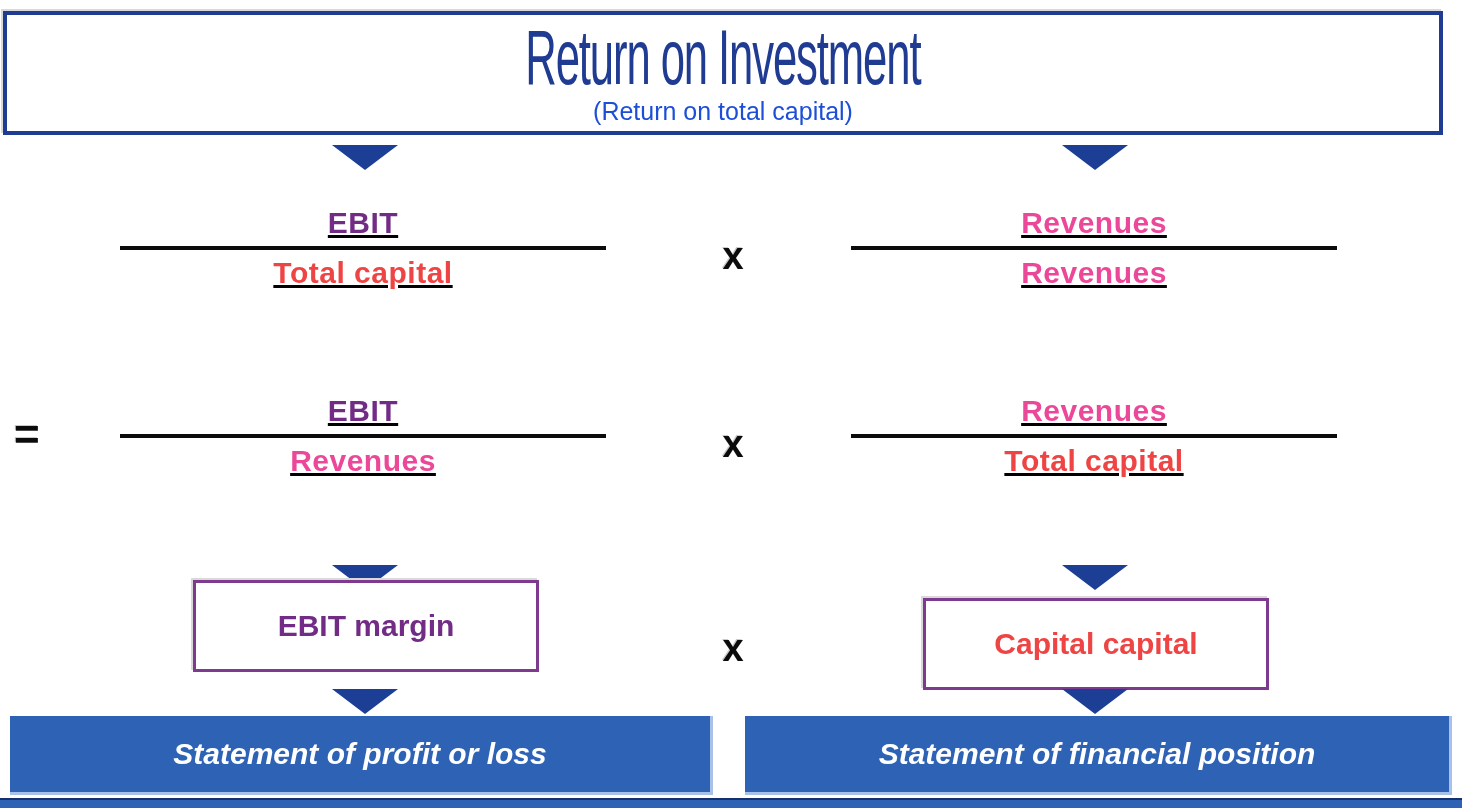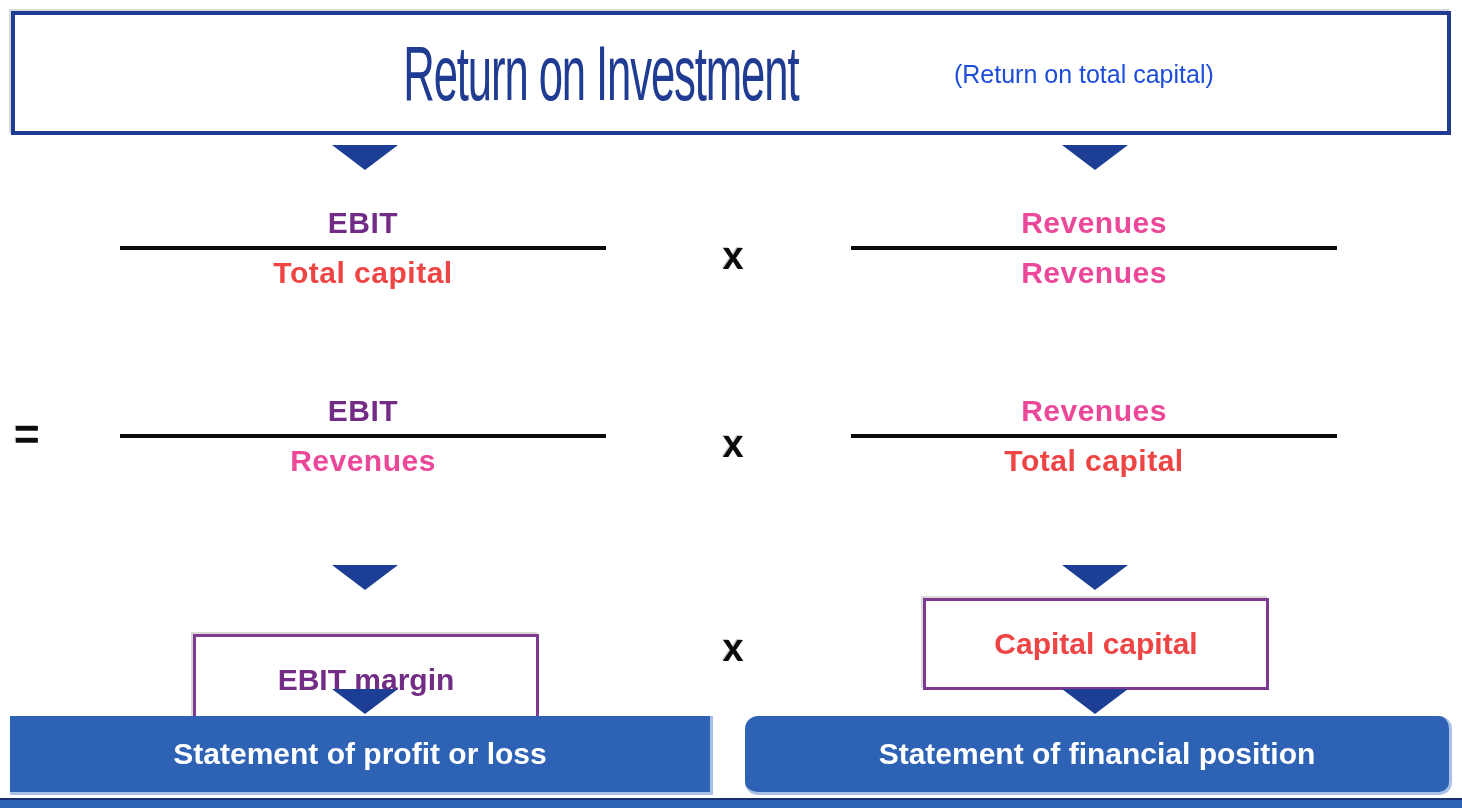--- a/index.html
+++ b/index.html
@@ -6,23 +6,23 @@
   body{font-family:"Liberation Sans", sans-serif;}
   .canvas{
     position:relative;
     width:1462px;height:808px;
     background:#ffffff;
     overflow:hidden;
   }
 
   
   .title-box{
-    position:absolute;left:11px;top:11px;width:1432px;height:116px;
+    position:absolute;left:3px;top:11px;width:1432px;height:116px;
     border:4px solid #1f3b92;
-    display:flex;flex-direction:row;align-items:center;justify-content:center;
+    display:flex;flex-direction:column;align-items:center;justify-content:center;
     box-shadow:-2px -2px 0 #d9d9d9;
   }
   .title-main{
     color:#1f3b92;
     font-size:78px;
     font-weight:400;
     line-height:0.95;
     white-space:nowrap;
     transform:scaleX(0.56);
     transform-origin:center center;
@@ -37,21 +37,21 @@
   
   .arrow-down{
     position:absolute;width:0;height:0;
     border-left:33px solid transparent;
     border-right:33px solid transparent;
     border-top:25px solid #1c3e94;
   }
 
   
   .fraction{
-    position:absolute;width:486px;text-align:center;
+    position:absolute;width:486px;text-align:center;text-decoration:underline;
   }
   .frac-num,.frac-den{
     font-weight:bold;font-size:30px;letter-spacing:0.5px;
     height:42px;display:flex;align-items:center;justify-content:center;
   }
   .frac-line{height:4px;background:#0b0b0b;margin:2px 0;}
   .c-purple{color:#722c85;}
   .c-orange{color:#ec4899;}
   .c-olive{color:#ef4444;}
 
@@ -77,21 +77,21 @@
     box-shadow:-2px -2px 0 #d9d9d9;
   }
 
   
   .statement-bar{
     position:absolute;top:716px;height:76px;
     background:#2d62b5;
     border-right:3px solid #a9c1e6;
     border-bottom:3px solid #a9c1e6;
     display:flex;align-items:center;justify-content:center;
-    color:#ffffff;font-weight:bold;font-size:30px;
+    color:#ffffff;font-weight:bold;font-size:30px;font-style:italic;
   }
 
   .bottom-rule{
     position:absolute;left:0;right:0;bottom:0;height:8px;
     background:#2d62b5;
     border-top:2px solid #16306e;
   }
 </style>
 </head>
 <body>
@@ -127,25 +127,25 @@
   <div class="operator" style="left:733px;top:444px;">x</div>
   <div class="fraction" style="left:851px;top:390px;">
     <div class="frac-num c-orange">Revenues</div>
     <div class="frac-line"></div>
     <div class="frac-den c-olive">Total capital</div>
   </div>
 
   <div class="arrow-down" style="left:332px;top:565px;"></div>
   <div class="arrow-down" style="left:1062px;top:565px;"></div>
 
-  <div class="result-box c-purple" style="left:193px;top:634px;">EBIT margin</div>
+  <div class="result-box c-purple" style="left:193px;top:580px;">EBIT margin</div>
   <div class="operator" style="left:733px;top:648px;">x</div>
   <div class="result-box c-olive" style="left:923px;top:598px;">Capital capital</div>
 
   <div class="arrow-down" style="left:332px;top:689px;"></div>
   <div class="arrow-down" style="left:1062px;top:689px;"></div>
 
   <div class="statement-bar" style="left:10px;width:700px;">Statement of profit or loss</div>
-  <div class="statement-bar" style="left:745px;width:704px;border-radius:13px;">Statement of financial position</div>
+  <div class="statement-bar" style="left:745px;width:704px;">Statement of financial position</div>
 
   <div class="bottom-rule"></div>
 
 </div>
 
 </body></html>

